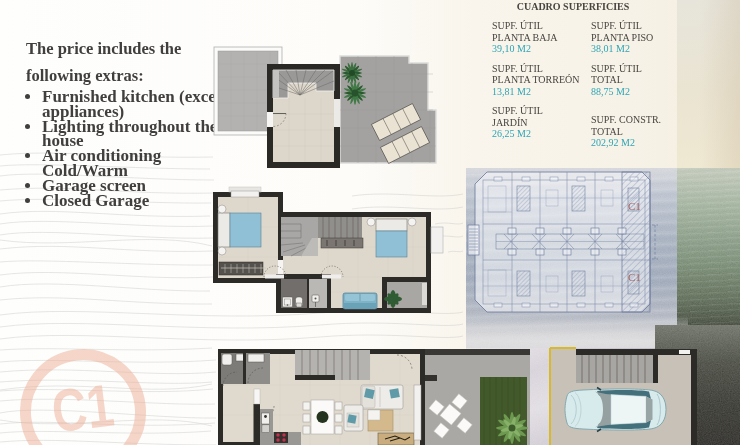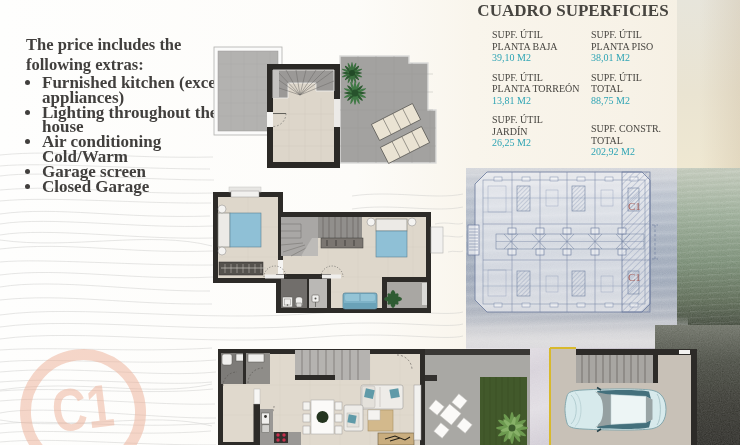--- a/index.html
+++ b/index.html
@@ -57,34 +57,34 @@
 
   <svg class="abs" style="left:0;top:330px;" width="170" height="115" viewBox="0 0 170 115">
     <g opacity="0.52" transform="rotate(-7 83 82)">
       <circle cx="83" cy="82" r="57.5" fill="none" stroke="#edb29a" stroke-width="11"></circle>
       <text x="104" y="99" transform="scale(0.8,1)" font-family="Liberation Sans, sans-serif" font-weight="bold" font-size="60" fill="#edb29a" text-anchor="middle">C1</text>
     </g>
   </svg>
 
   <div class="abs" style="left:26px;top:35px;width:212px;color:#413f3d;">
 
-    <div style="font-size:16.5px;font-weight:bold;line-height:20px;">The price includes the following extras:</div>
+    <div style="font-size:16.5px;font-weight:bold;line-height:27px;">The price includes the following extras:</div>
 
     <ul style="margin:1px 0 0 0;padding-left:16px;font-size:17px;font-weight:bold;line-height:14.8px;">
       <li>Furnished kitchen (except appliances)</li>
       <li>Lighting throughout the house</li>
       <li>Air conditioning Cold/Warm</li>
       <li>Garage screen</li>
       <li>Closed Garage</li>
     </ul>
   </div>
 
   <div class="abs" style="left:466px;top:0;width:214px;color:#474540;">
 
-    <div style="font-size:17px;font-weight:bold;text-align:center;margin-top:1px;letter-spacing:0px;">CUADRO SUPERFICIES</div>
+    <div style="font-size:10px;font-weight:bold;text-align:center;margin-top:1px;letter-spacing:0px;">CUADRO SUPERFICIES</div>
     <div style="display:flex;margin-top:8px;">
       <div style="width:99px;margin-left:26px;">
 
         <div style="font-size:10px;line-height:11.5px;">SUPF. ÚTIL<br>PLANTA BAJA<br><span style="color:#2ea4b4;">39,10 M2</span></div>
 
         <div style="font-size:10px;line-height:11.5px;margin-top:8px;">SUPF. ÚTIL<br>PLANTA TORREÓN<br><span style="color:#2ea4b4;">13,81 M2</span></div>
 
         <div style="font-size:10px;line-height:11.5px;margin-top:8px;">SUPF. ÚTIL<br>JARDÍN<br><span style="color:#2ea4b4;">26,25 M2</span></div>
       </div>
       <div>

